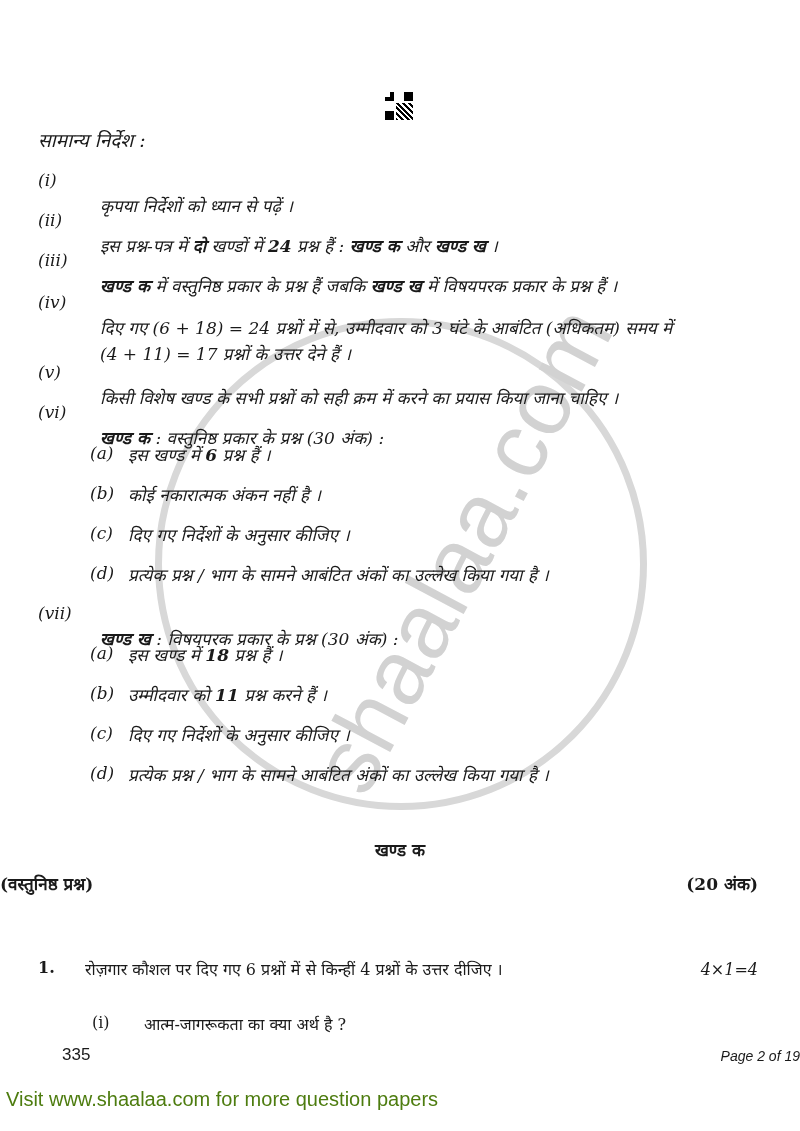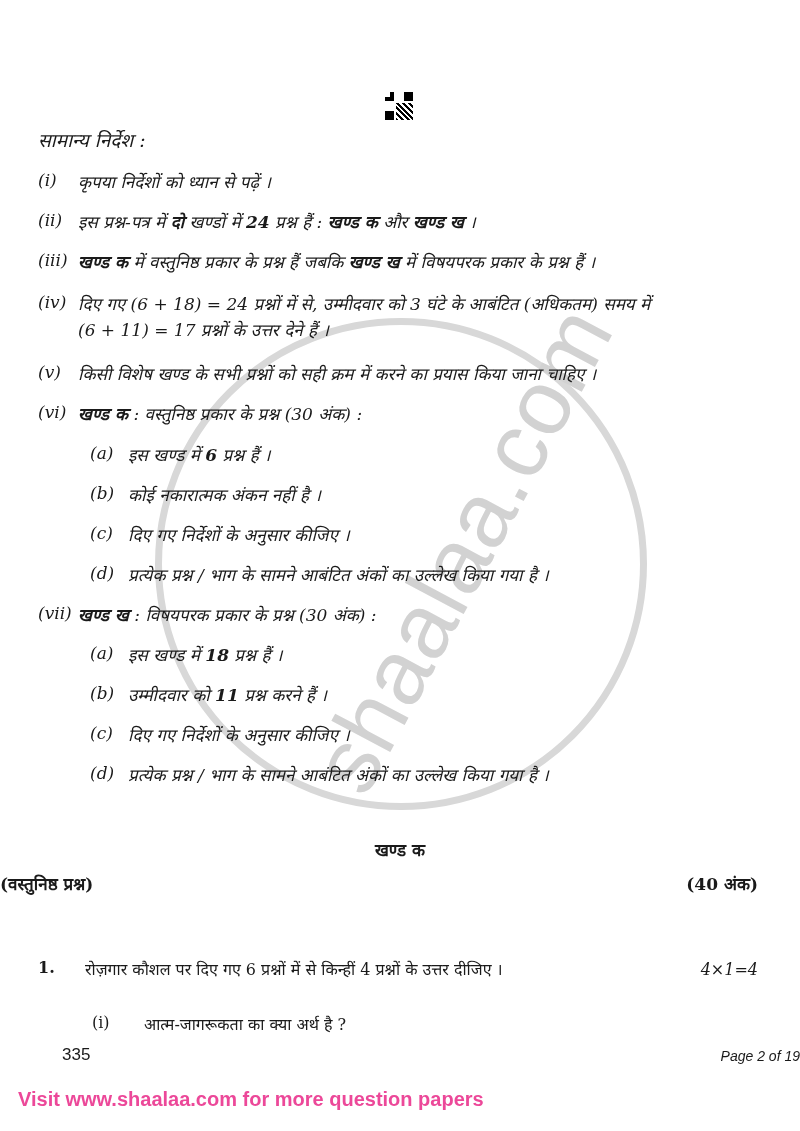--- a/index.html
+++ b/index.html
@@ -25,38 +25,38 @@
         linear-gradient(#000,#000) 19px 0/9px 9px no-repeat,
         linear-gradient(#000,#000) 0 19px/9px 9px no-repeat,
         repeating-linear-gradient(45deg,#000 0 2px,#fff 2px 4px) 11px 11px/17px 17px no-repeat;
     }
     .qr::before, .qr::after { content:""; position:absolute; width:5px; height:5px; background:#fff; }
     .heading {
       position: absolute; left: 38px; top: 127px; font-size: 19px; font-weight: normal; font-style: italic;
     }
     .row { position: absolute; left: 38px; font-size: 17px; font-style: italic; white-space: nowrap; }
     .row .num { position: absolute; left: 0; width: 50px; }
-    .row .txt { position: absolute; left: 40px; }
+    .row .txt { position: absolute; left: 62px; margin-top: 24px; }
     .sub { position: absolute; left: 90px; font-size: 17px; font-style: italic; white-space: nowrap; }
     .sub .num { position: absolute; left: 0; width: 30px; }
     .sub .txt { position: absolute; left: 38px; }
     b { font-weight: bold; }
     .sec-title { position: absolute; left: 0; width: 800px; text-align: center; font-size: 17px; font-weight: bold; }
     .sec-sub { position: absolute; left: 0; width: 648px; font-size: 17px; font-weight: bold; }
     .sec-marks { position: absolute; right: 42px; font-size: 17px; font-weight: bold; }
     .q1 { position: absolute; left: 38px; top: 958px; font-size: 16px; white-space: nowrap; }
     .q1 .qn { position: absolute; left: 0; font-weight: bold; }
     .q1 .qt { position: absolute; left: 47px; }
     .q1-marks { position: absolute; right: 42px; top: 960px; font-size: 16px; font-style: italic; }
     .q1i { position: absolute; left: 92px; top: 1013px; font-size: 16px; white-space: nowrap; }
     .q1i .qn { position: absolute; left: 0; }
     .q1i .qt { position: absolute; left: 52px; }
     .page-code { position: absolute; left: 38px; top: 1045px; font-family: "Liberation Sans", sans-serif; font-size: 17px; margin-left: 24px; }
     .page-num { position: absolute; left: 0; width: 800px; text-align: right; top: 1048px; font-family: "Liberation Sans", sans-serif; font-size: 14px; font-style: italic; }
-    .footer { position: absolute; left: 18px; top: 1088px; font-family: "Liberation Sans", sans-serif; font-size: 20px; color: #ec4899; font-weight: bold; }
+    .footer { position: absolute; left: 6px; top: 1088px; font-family: "Liberation Sans", sans-serif; font-size: 20px; color: #4d7c0f; }
   </style>
 </head>
 <body>
 
 <div class="watermark-circle"></div>
 <div class="watermark-text">shaalaa.com</div>
 
 <div class="qr"></div>
 
 <div class="heading">सामान्य निर्देश :</div>
@@ -74,21 +74,21 @@
 <div class="row" style="top:250px">
   <span class="num">(iii)</span>
   <span class="txt"><b>खण्ड क</b><span> में वस्तुनिष्ठ प्रकार के प्रश्न हैं जबकि </span><b>खण्ड ख</b><span> में विषयपरक प्रकार के प्रश्न हैं ।</span></span>
 </div>
 
 <div class="row" style="top:292px">
   <span class="num">(iv)</span>
   <span class="txt">दिए गए (6 + 18) = 24 प्रश्नों में से, उम्मीदवार को 3 घंटे के आबंटित (अधिकतम) समय में</span>
 </div>
 <div class="row" style="top:318px">
-  <span class="txt">(6 + 11) = 17 प्रश्नों के उत्तर देने हैं ।</span>
+  <span class="txt">(4 + 11) = 17 प्रश्नों के उत्तर देने हैं ।</span>
 </div>
 
 <div class="row" style="top:362px">
   <span class="num">(v)</span>
   <span class="txt">किसी विशेष खण्ड के सभी प्रश्नों को सही क्रम में करने का प्रयास किया जाना चाहिए ।</span>
 </div>
 
 <div class="row" style="top:402px">
   <span class="num">(vi)</span>
   <span class="txt"><b>खण्ड क</b><span> : वस्तुनिष्ठ प्रकार के प्रश्न (30 अंक) :</span></span>
@@ -126,21 +126,21 @@
   <span class="num">(c)</span>
   <span class="txt">दिए गए निर्देशों के अनुसार कीजिए ।</span>
 </div>
 <div class="sub" style="top:763px">
   <span class="num">(d)</span>
   <span class="txt">प्रत्येक प्रश्न / भाग के सामने आबंटित अंकों का उल्लेख किया गया है ।</span>
 </div>
 
 <div class="sec-title" style="top:838px">खण्ड क</div>
 <div class="sec-sub" style="top:872px">(वस्तुनिष्ठ प्रश्न)</div>
-<div class="sec-marks" style="top:872px">(40 अंक)</div>
+<div class="sec-marks" style="top:872px">(20 अंक)</div>
 
 <div class="q1">
   <span class="qn">1.</span>
   <span class="qt">रोज़गार कौशल पर दिए गए 6 प्रश्नों में से किन्हीं 4 प्रश्नों के उत्तर दीजिए ।</span>
 </div>
 <div class="q1-marks">4×1=4</div>
 
 <div class="q1i">
   <span class="qn">(i)</span>
   <span class="qt">आत्म-जागरूकता का क्या अर्थ है ?</span>

